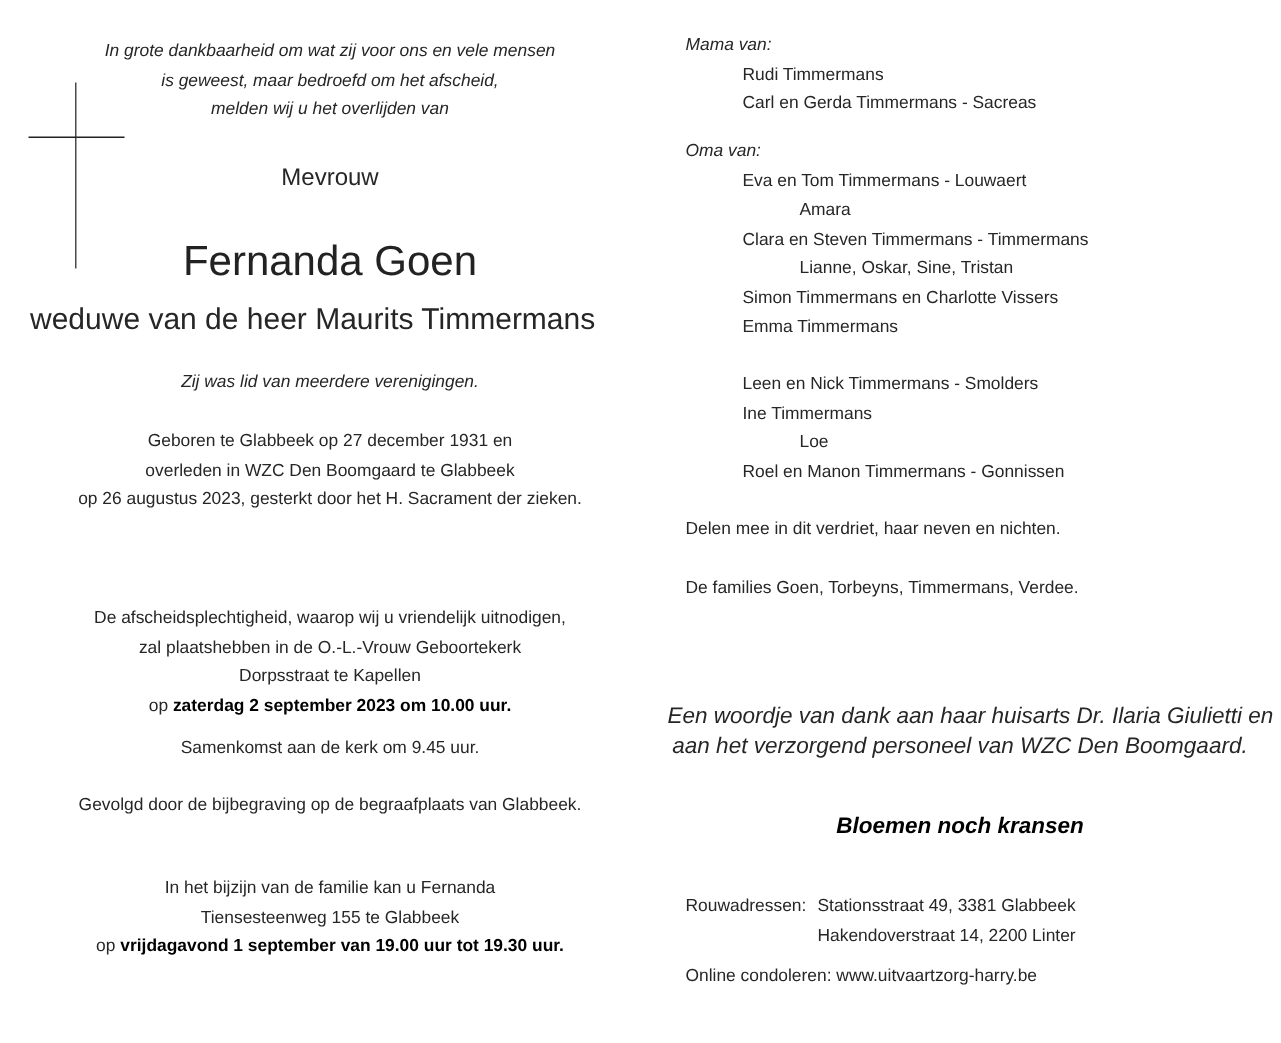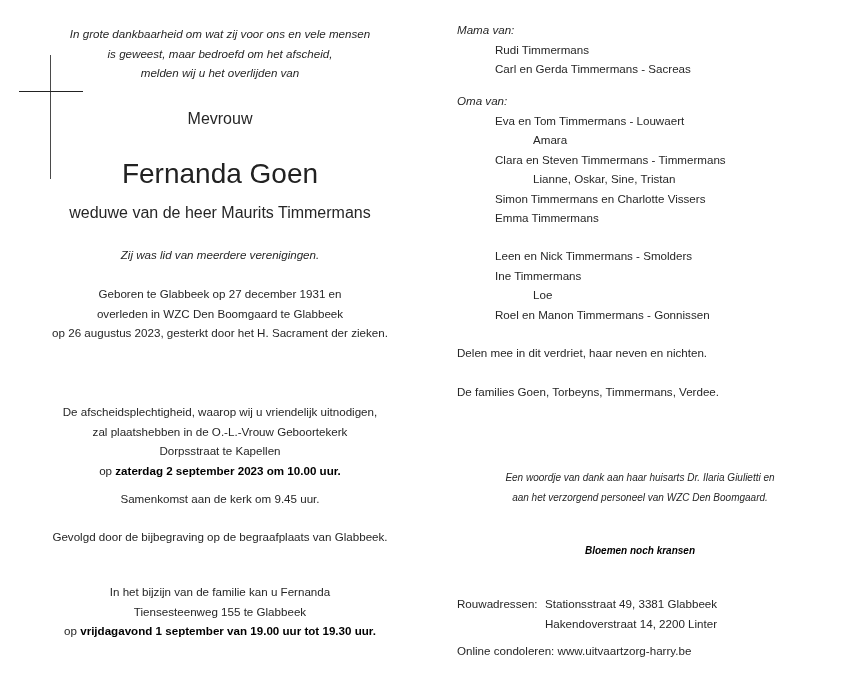--- a/index.html
+++ b/index.html
@@ -65,38 +65,37 @@
       top: 156px;
       text-align: center;
       font-size: 28px;
       line-height: 36px;
       color: #222;
     }
     .widow {
       position: absolute;
       left: 20px; width: 400px;
       top: 201px;
-      text-align: center;
-      font-size: 16px;
+      font-size: 20px;
       line-height: 24px;
     }
     .right {
       position: absolute;
       left: 457px;
       font-size: 11.6px;
       line-height: 19.5px;
     }
     .indent1 { padding-left: 38px; }
     .indent2 { padding-left: 76px; }
     .center-right {
       position: absolute;
       left: 445px;
       width: 390px;
       text-align: center;
-      font-size: 10px;
+      font-size: 15px;
       line-height: 19.5px;
     }
     .addr-row { display: flex; white-space: nowrap; align-items: center; }
     .addr-label { width: 88px; }
   </style>
 </head>
 <body>
 
 <div class="page">
 

